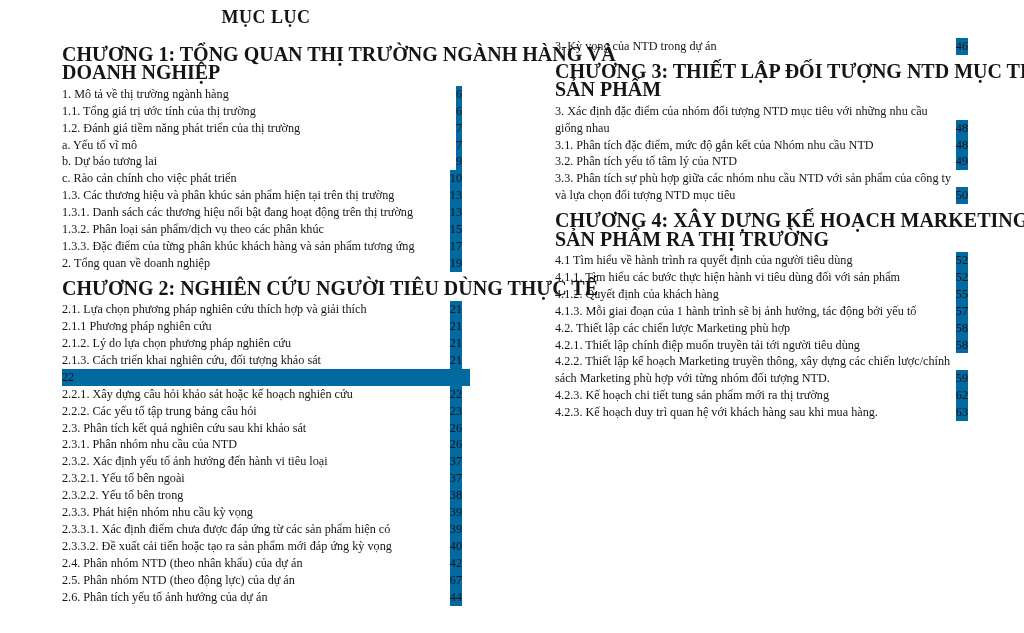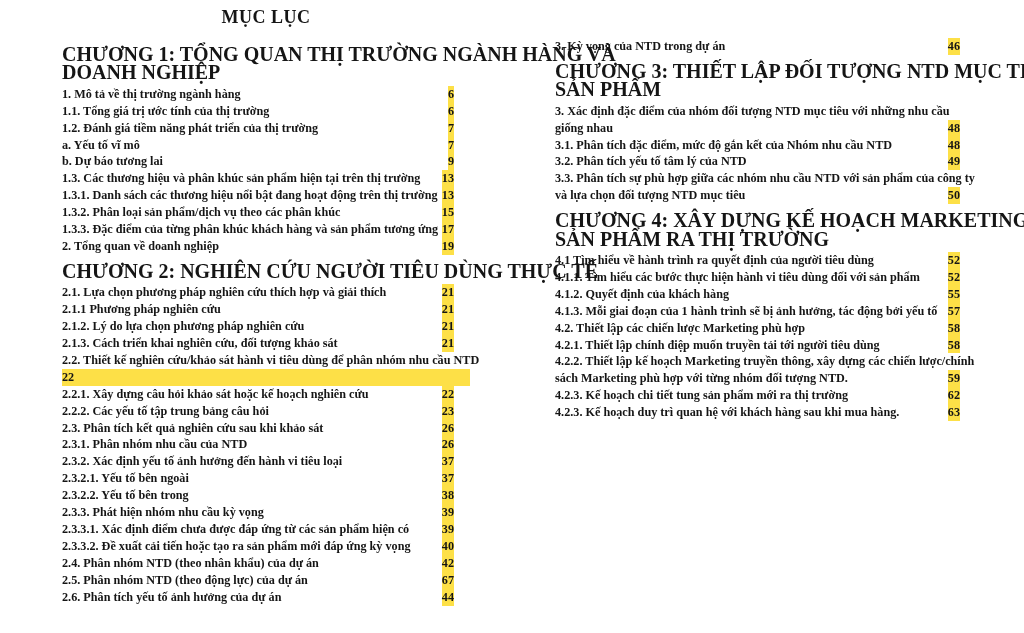--- a/index.html
+++ b/index.html
@@ -38,32 +38,31 @@
     font-weight: bold;
     line-height: 18.4px;
     margin-top: 7px;
     margin-bottom: 4px;
     white-space: pre;
   }
   .entry {
     position: relative;
     font-size: 12.2px;
     line-height: 16.9px;
-    font-weight: bold;
   }
   .entry-text {
     display: block;
     white-space: pre;
   }
   .entry-page {
     position: absolute;
-    right: 16px;
+    right: 8px;
     bottom: 0;
     line-height: 16.9px;
-    background: #fde047;
+    background: #0369a1;
   }
   .entry.page-below .entry-page {
     position: static;
     display: block;
     text-align: left;
   }
 </style>
 </head>
 <body>
 
@@ -87,20 +86,24 @@
       </div>
       <div class="entry">
         <span class="entry-text">a. Yếu tố vĩ mô</span>
         <span class="entry-page">7</span>
       </div>
       <div class="entry">
         <span class="entry-text">b. Dự báo tương lai</span>
         <span class="entry-page">9</span>
       </div>
       <div class="entry">
+        <span class="entry-text">c. Rào cản chính cho việc phát triển</span>
+        <span class="entry-page">10</span>
+      </div>
+      <div class="entry">
         <span class="entry-text">1.3. Các thương hiệu và phân khúc sản phẩm hiện tại trên thị trường</span>
         <span class="entry-page">13</span>
       </div>
       <div class="entry">
         <span class="entry-text">1.3.1. Danh sách các thương hiệu nổi bật đang hoạt động trên thị trường</span>
         <span class="entry-page">13</span>
       </div>
       <div class="entry">
         <span class="entry-text">1.3.2. Phân loại sản phẩm/dịch vụ theo các phân khúc</span>
         <span class="entry-page">15</span>
@@ -124,21 +127,20 @@
       </div>
       <div class="entry">
         <span class="entry-text">2.1.2. Lý do lựa chọn phương pháp nghiên cứu</span>
         <span class="entry-page">21</span>
       </div>
       <div class="entry">
         <span class="entry-text">2.1.3. Cách triển khai nghiên cứu, đối tượng khảo sát</span>
         <span class="entry-page">21</span>
       </div>
       <div class="entry page-below">
-        <span class="entry-text">2.2. Thiết kế nghiên cứu/khảo sát hành vi tiêu dùng để phân nhóm nhu cầu NTD</span>
         <span class="entry-page">22</span>
       </div>
       <div class="entry">
         <span class="entry-text">2.2.1. Xây dựng câu hỏi khảo sát hoặc kế hoạch nghiên cứu</span>
         <span class="entry-page">22</span>
       </div>
       <div class="entry">
         <span class="entry-text">2.2.2. Các yếu tố tập trung bảng câu hỏi</span>
         <span class="entry-page">23</span>
       </div>

